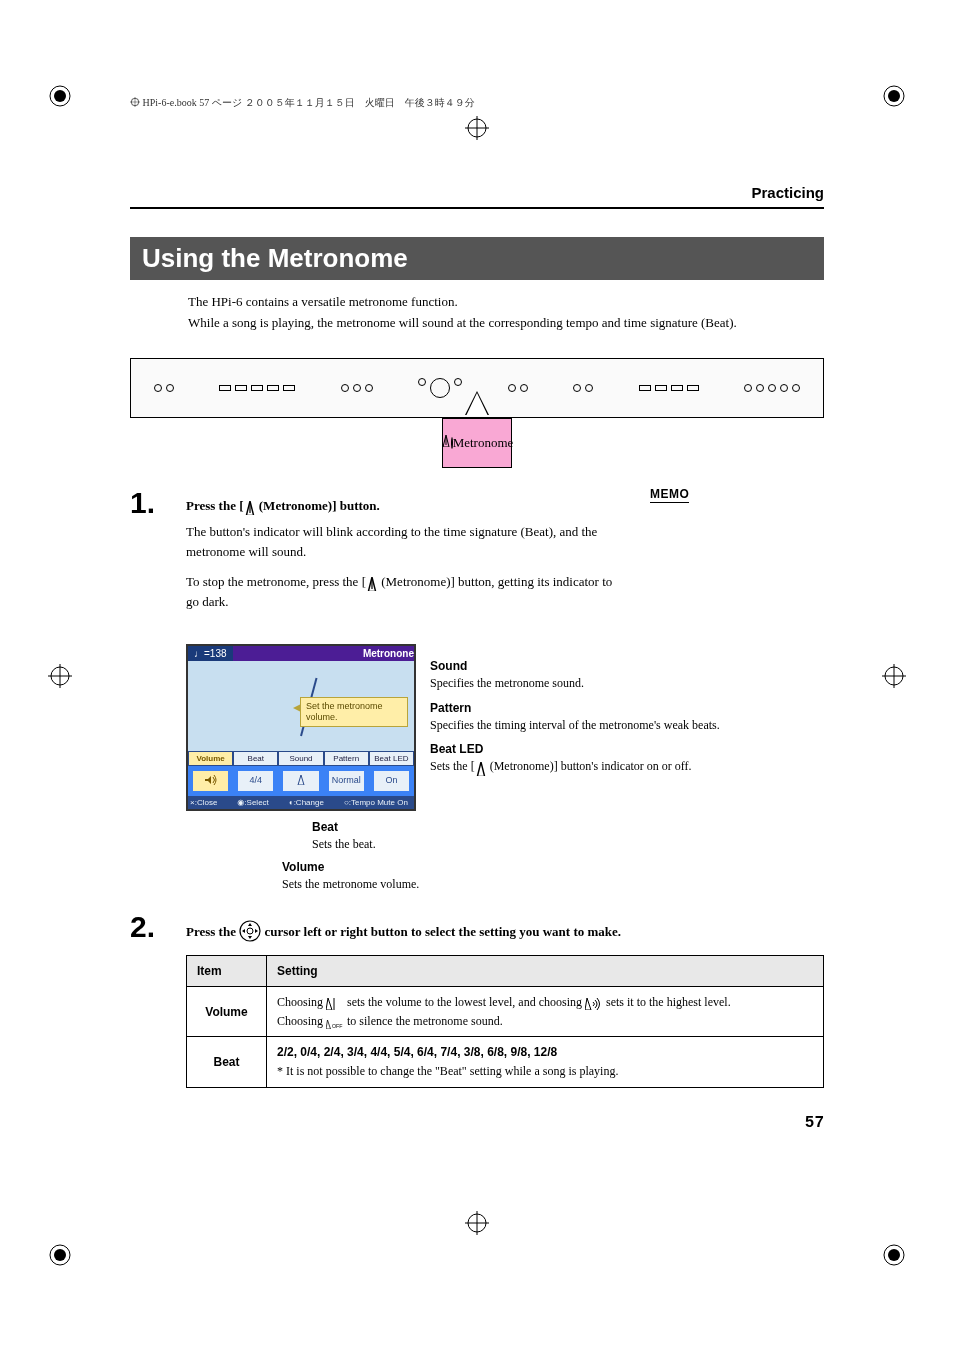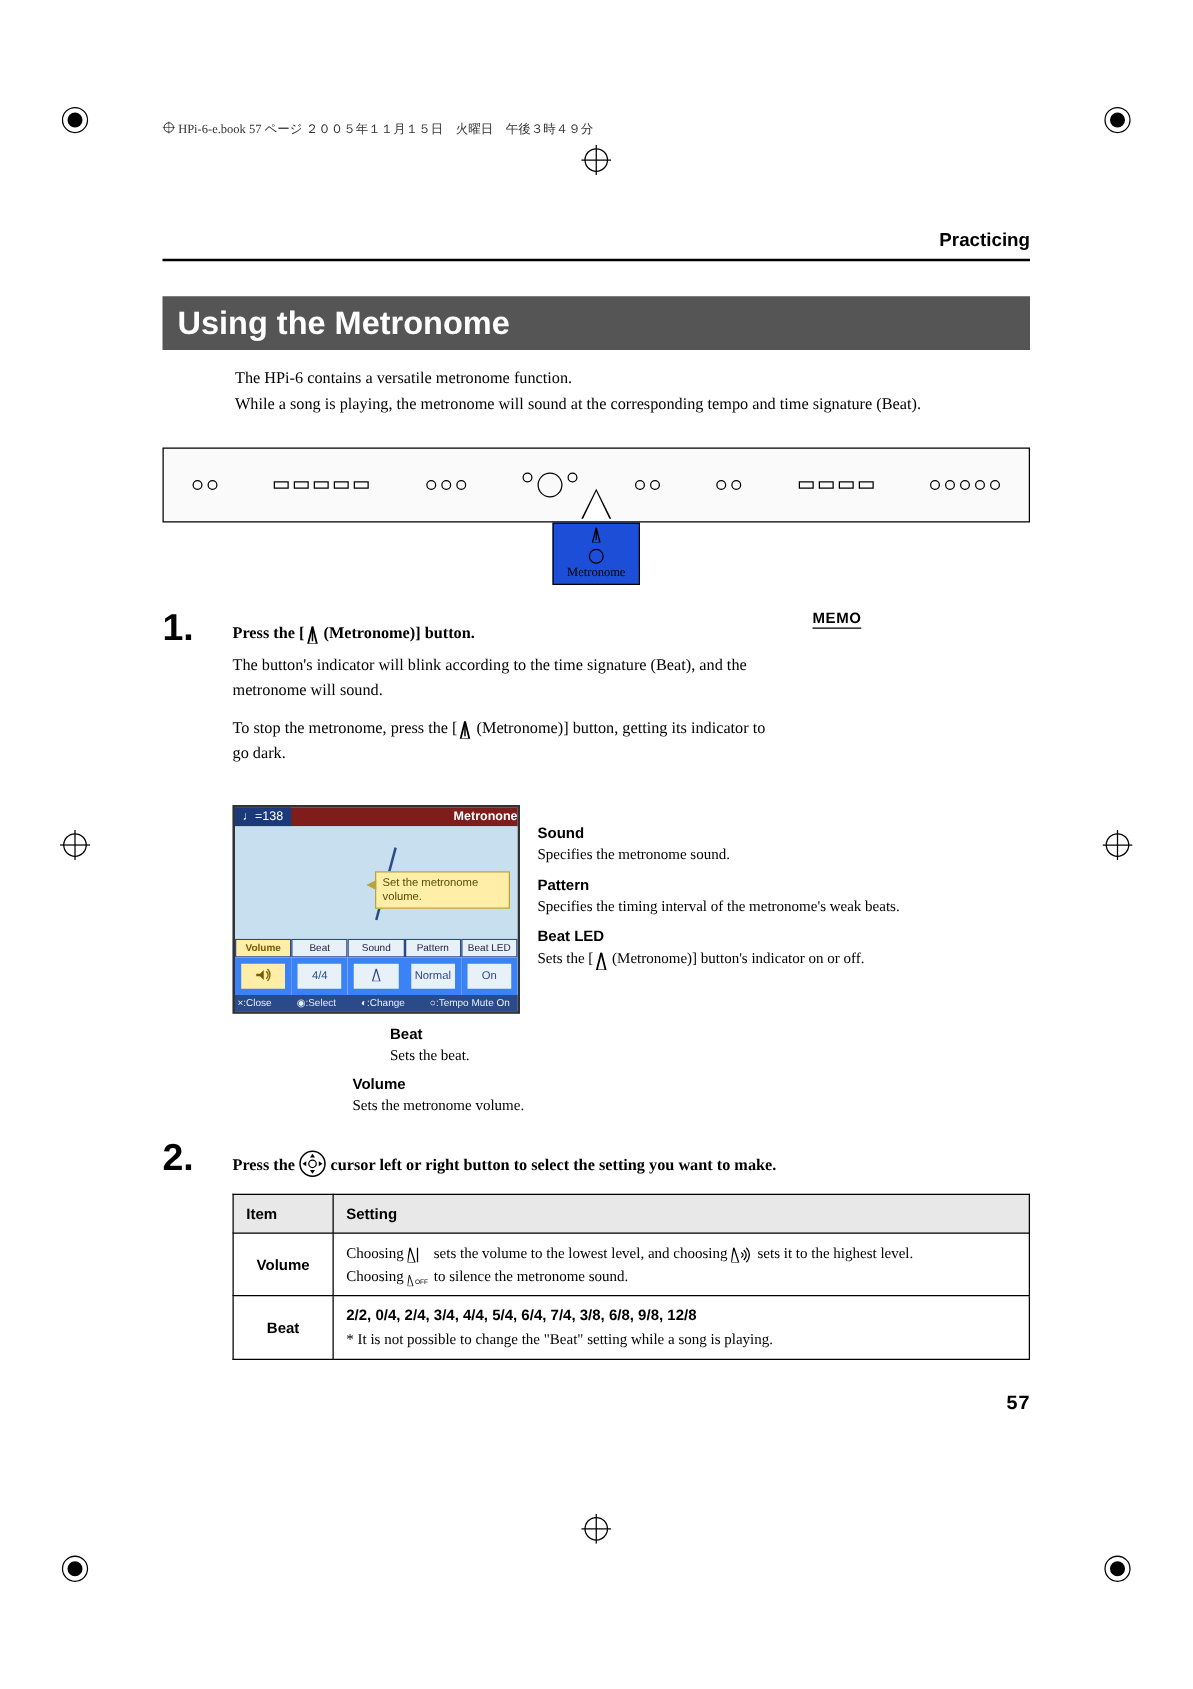--- a/index.html
+++ b/index.html
@@ -77,26 +77,25 @@
   .panel-row { display: flex; gap: 4px; }
   .knob { width: 8px; height: 8px; border: 1px solid #000; border-radius: 50%; }
   .btn-box { width: 12px; height: 6px; border: 1px solid #000; }
   .callout {
     position: relative;
     margin: 0 auto 18px;
     width: 70px;
     height: 50px;
     border: 1px solid #000;
     display: flex;
-    flex-direction: column;
     align-items: center;
     justify-content: center;
-    font-size: 10px;
+    font-size: 13px;
     margin-top: -44px;
-    background: #1d4ed8;
+    background: #f9a8d4;
   }
   .callout::before {
     content: "";
     position: absolute;
     top: -28px;
     left: 50%;
     transform: translateX(-50%);
     border-left: 12px solid transparent;
     border-right: 12px solid transparent;
     border-bottom: 24px solid #000;
@@ -133,21 +132,21 @@
 
   .screen-block { display: flex; gap: 14px; margin: 14px 0 8px 0; align-items: flex-start;}
   .lcd {
     width: 230px;
     border: 2px solid #333;
     background: #b5cfe8;
     font-family: Arial, sans-serif;
     font-size: 10px;
     position: relative;
   }
-  .lcd-header { background: #7f1d1d; color: #fff; display: flex; font-size: 10px; }
+  .lcd-header { background: #4c1d95; color: #fff; display: flex; font-size: 10px; }
   .lcd-tempo { background:#1a3a7a; padding: 2px 6px; }
   .lcd-title { flex:1; text-align:right; padding:2px 0; font-weight:bold;}
   .lcd-body { height: 90px; position:relative; background:#c8dff0; display:flex; align-items:center; justify-content:center;}
   .lcd-pendulum { width: 2px; height: 60px; background: #2a4a8a; transform: rotate(15deg); transform-origin: bottom center;}
   .lcd-tooltip { position:absolute; right:6px; top:40%; background:#ffeea8; border:1px solid #b8a43a; padding:3px 5px; font-size:9px; width:108px; color:#5a4a00; line-height:1.2;}
   .lcd-tooltip::before { content:""; position:absolute; left:-8px; top:6px; border-top:4px solid transparent; border-bottom:4px solid transparent; border-right:8px solid #b8a43a;}
   .lcd-tabs { display:flex; }
   .lcd-tab { flex:1; border:1px solid #2a4a8a; text-align:center; padding:2px 0; font-size:8px; background:#e8f0f8; color:#224;}
   .lcd-tab.active { background:#ffeea8; color:#7a5a00; font-weight:bold;}
   .lcd-vals { display:flex;}

